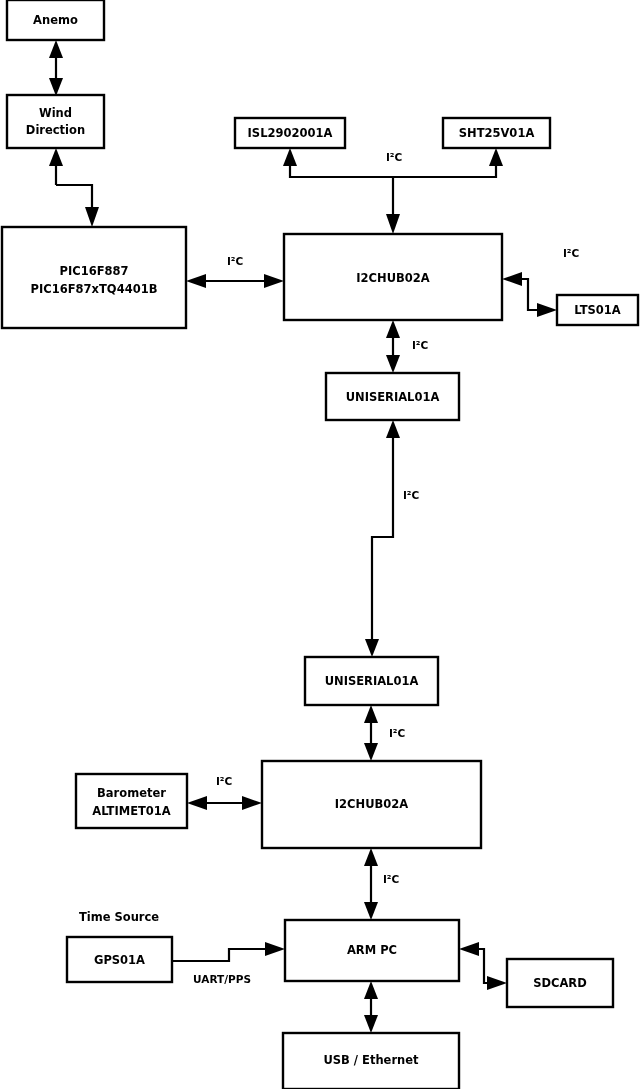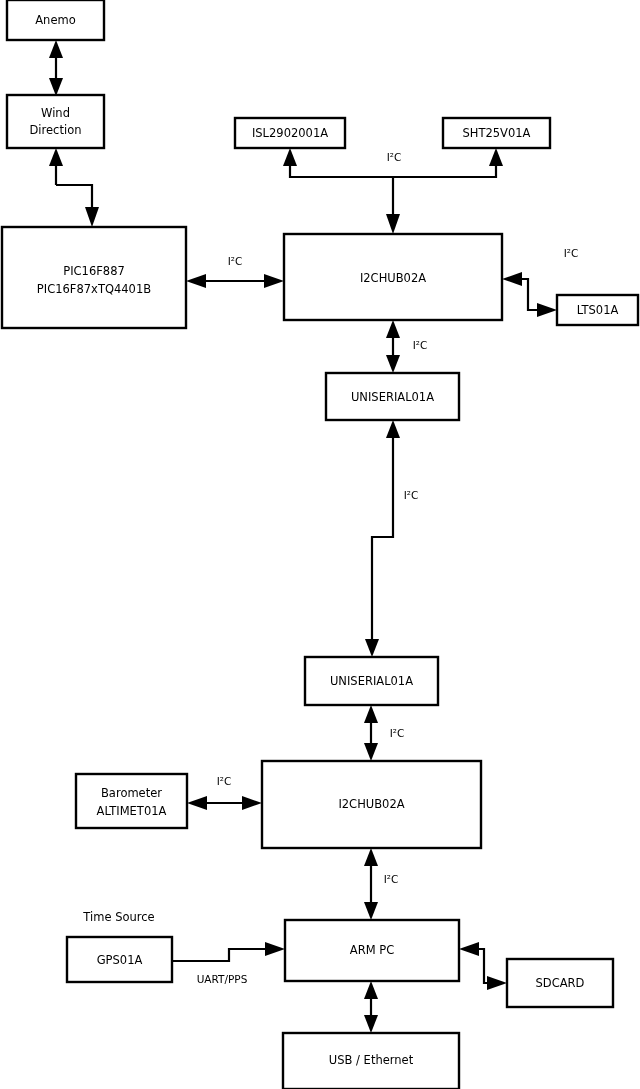--- a/index.html
+++ b/index.html
@@ -10,20 +10,21 @@
   body {
     width: 640px;
     height: 1089px;
     font-family: "DejaVu Sans", sans-serif;
     overflow: hidden;
   }
   #diagram-root {
     position: relative;
     width: 640px;
     height: 1089px;
+    font-weight: bold;
   }
   svg#diagram {
     display: block;
     width: 640px;
     height: 1089px;
   }
   .box-rect {
     fill: #ffffff;
     stroke: #000000;
     stroke-width: 2.4;

